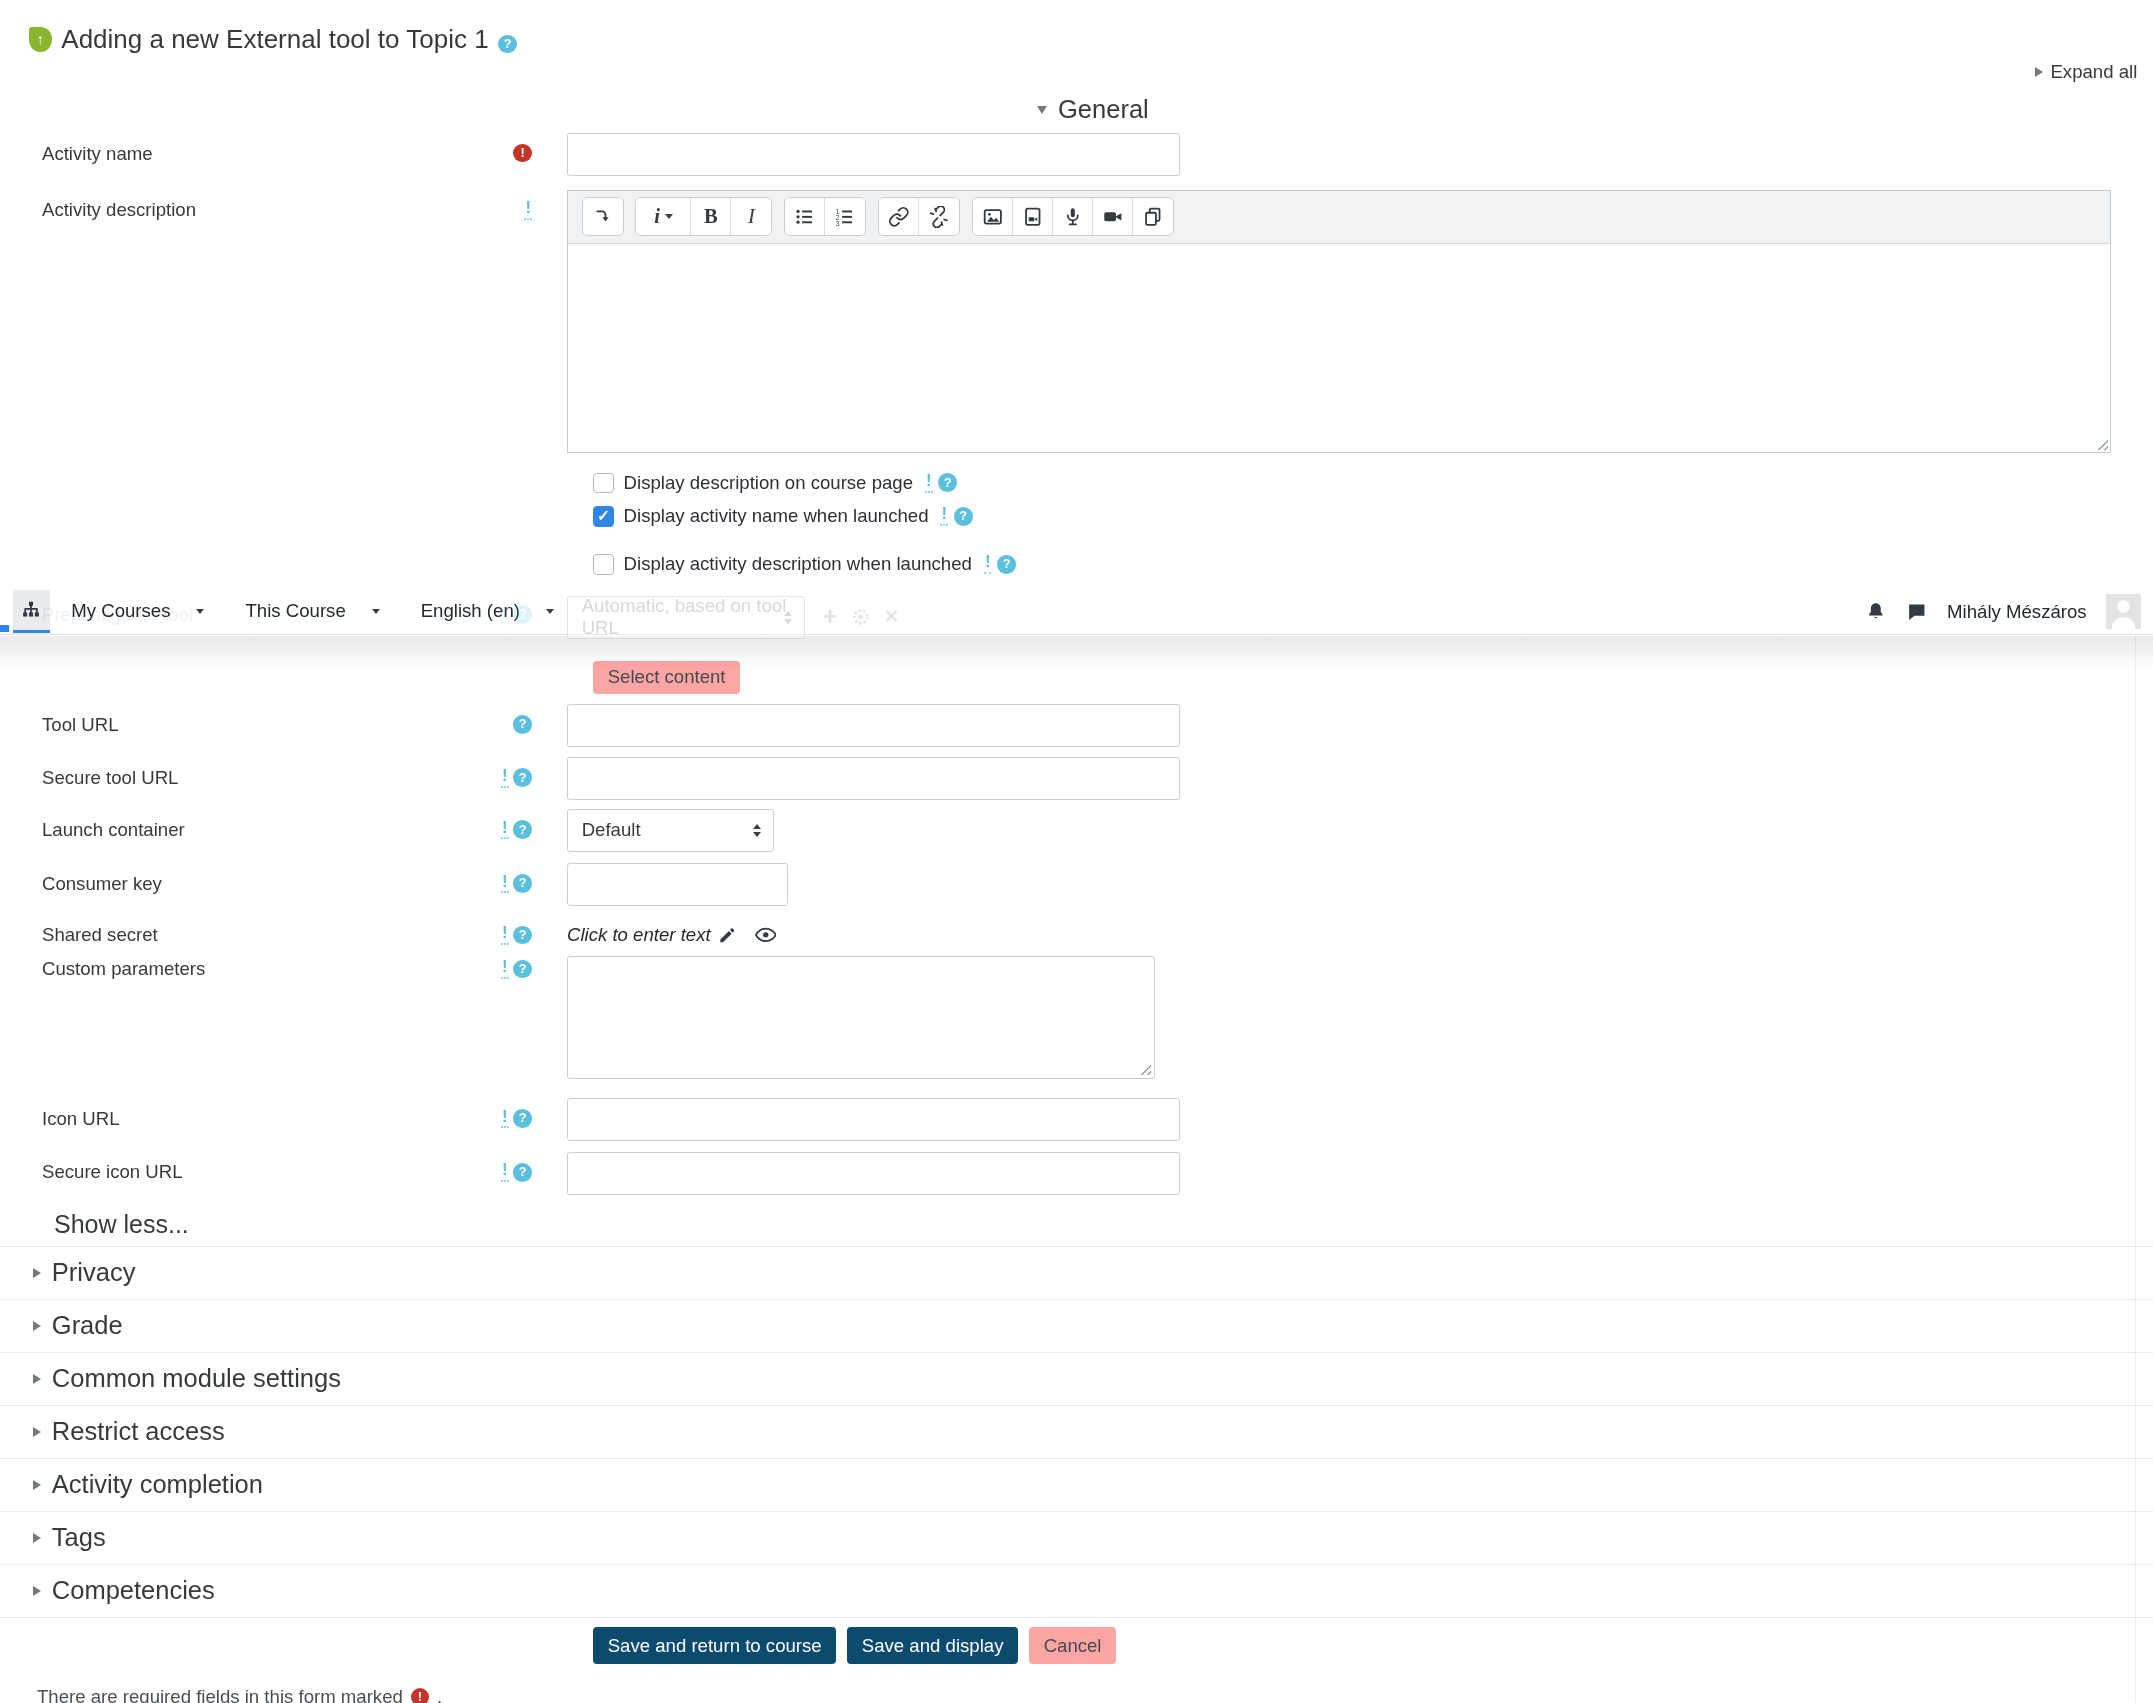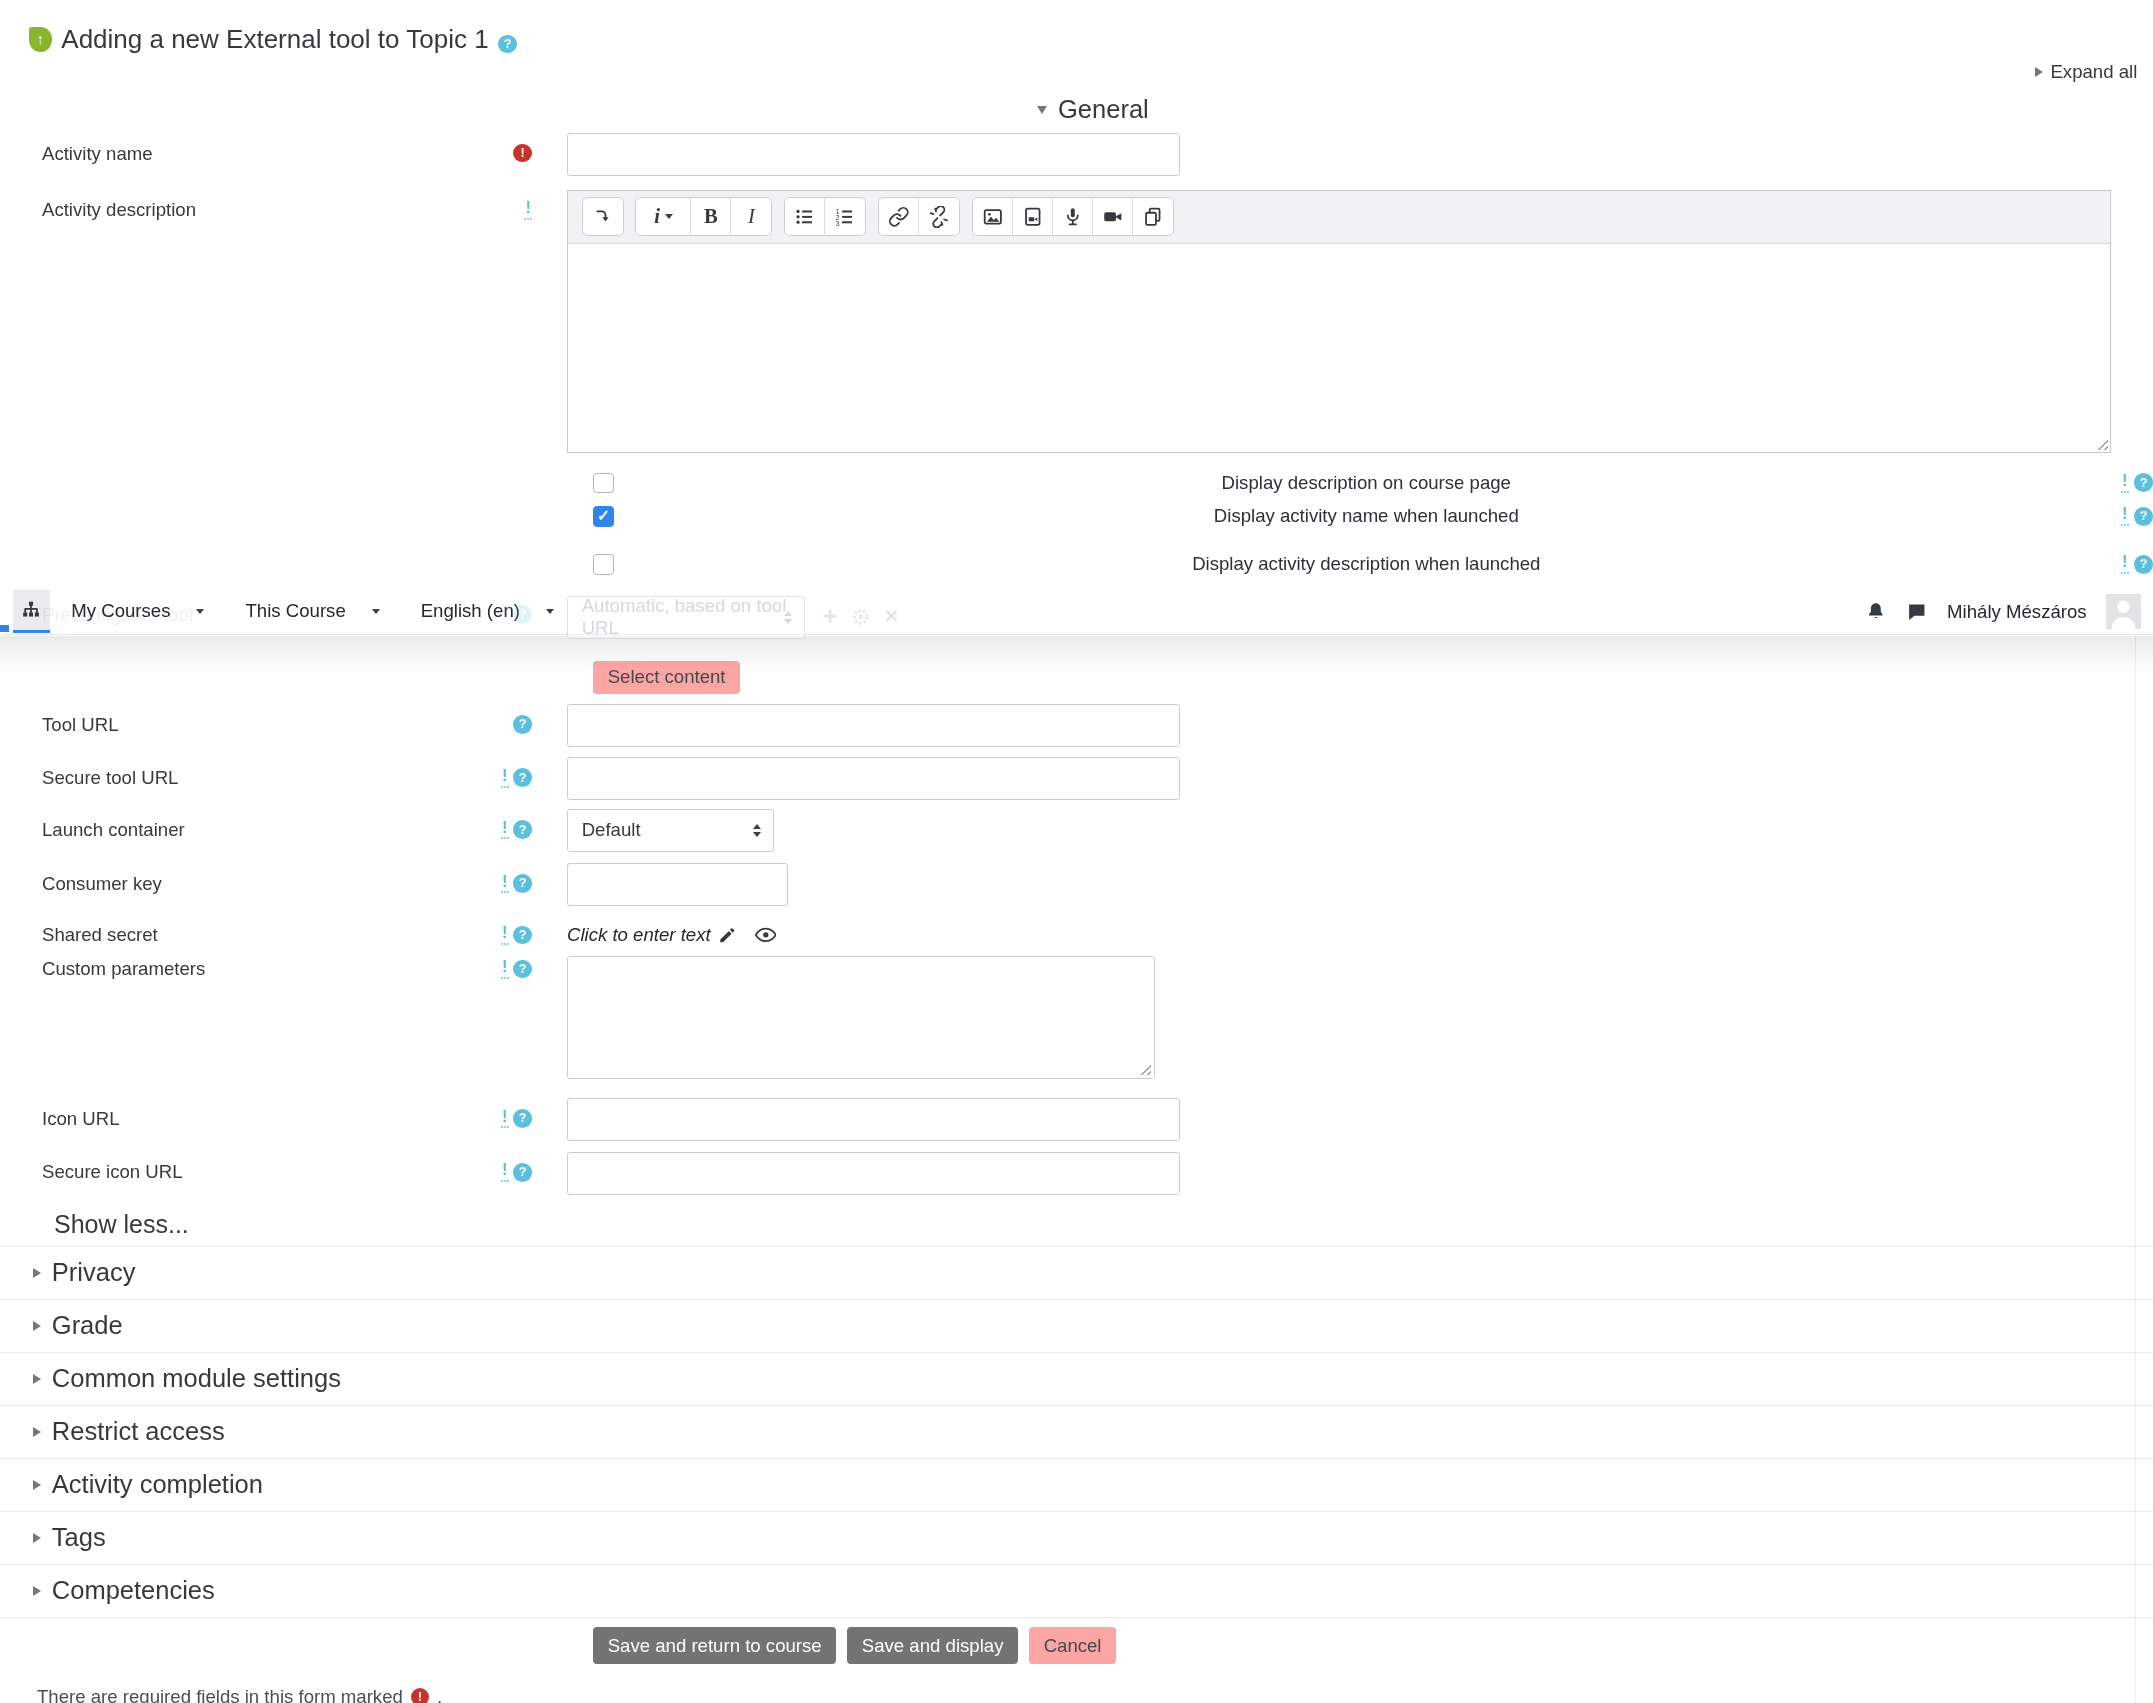--- a/index.html
+++ b/index.html
@@ -65,21 +65,21 @@
   .ed-btn svg { display:block; }
   .glyph-serif { font-family:"Liberation Serif", serif; font-size:20.6px; color:#343a40; }
   .b { font-weight:bold; } .i { font-style:italic; }
   .styles-btn { gap:4.9px; width:55px; }
   .ed-area { position:relative; height:208px; background:#fff; }
   .grip { position:absolute; right:2px; bottom:2px; width:13.7px; height:13.7px;
           background:repeating-linear-gradient(135deg, transparent 0 2.9px, #9aa2a8 2.9px 4.4px);
           clip-path:polygon(100% 0, 100% 100%, 0 100%); }
 
   
-  .cbrow { display:flex; align-items:center; gap:19px; margin-left:593px; height:25.5px; font-size:18.6px;justify-content:space-between; }
+  .cbrow { display:flex; align-items:center; gap:10px; margin-left:593px; height:25.5px; font-size:18.6px; }
   .cbrow .cbtext { color:#2d3135; }
   input.cb { appearance:none; -webkit-appearance:none; width:20.6px; height:20.6px; border:1px solid #b0b6bb;
              border-radius:3.9px; background:#fff; position:relative; cursor:pointer; flex:0 0 auto; }
   input.cb:checked { background:#2f86e8; border-color:#2f86e8; }
   input.cb:checked::after { content:"✓"; position:absolute; left:2.9px; top:-1px; color:#fff; font-size:15.7px; font-weight:bold; }
   .cb-icons { display:inline-flex; align-items:center; gap:5.9px; margin-left:2px; }
 
   
   .navbar { position:absolute; left:0; top:588px; width:2153px; height:47px; background:rgba(255,255,255,0.93);
             border-bottom:1px solid #e2e4e6; z-index:20; display:flex; align-items:center; }
@@ -117,21 +117,21 @@
                      font-family:"Liberation Sans", sans-serif; font-size:18.6px; padding:7.8px 11.8px; }
   .ta-wrap { position:relative; width:588px; }
 
   .show-less { margin:15.7px 0 0 54px; font-size:25px; color:#373a3c; height:25.5px; cursor:pointer; }
 
   .collapsed-wrap { border-top:1px solid #e8eaed; margin-top:9.8px; }
   .csection { height:53px; border-bottom:1px solid #e8eaed; display:flex; align-items:center; gap:10.8px;
               font-size:25.5px; color:#373a3c; padding-left:33px; cursor:pointer; }
 
   .actions { display:flex; gap:10.8px; margin:9.8px 0 0 593px; }
-  .btn-dark { background:#737373; color:#fff; }
+  .btn-dark { background:#0c4a6e; color:#fff; }
 
   .req-note { display:flex; align-items:center; gap:7.8px; margin:21.6px 0 0 37px; font-size:18.6px; color:#4a4f54; }
 
   .right-edge { position:absolute; top:635px; right:16.7px; bottom:0; width:1px; background:rgba(0,0,0,0.07); }
 
   svg.ic { stroke:#343a40; fill:none; stroke-width:2; stroke-linecap:round; stroke-linejoin:round; }
   svg.icf { fill:#343a40; stroke:none; }
 </style>
 </head>
 <body>

